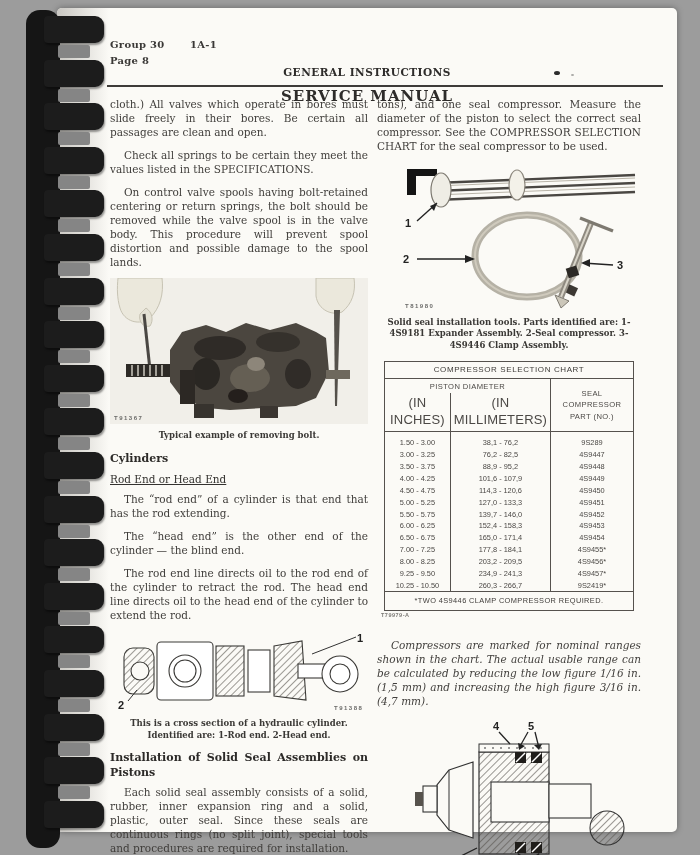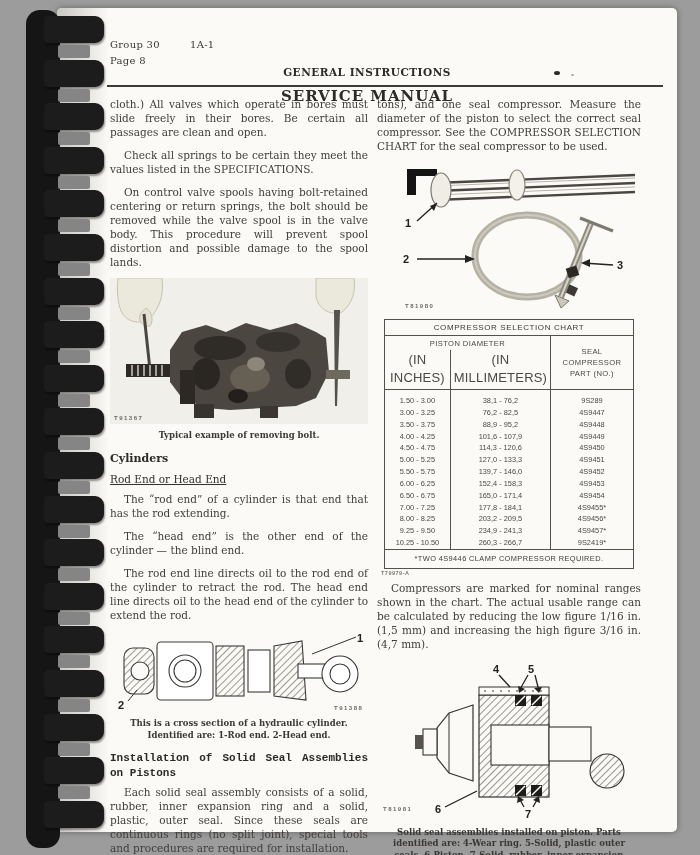--- a/index.html
+++ b/index.html
@@ -8,21 +8,21 @@
   
   .page{position:absolute;left:57px;top:8px;width:620px;height:824px;background:#fbfaf6;
         border-radius:5px;box-shadow:0 0 6px rgba(0,0,0,.35);}
   .page-left-shade{position:absolute;left:0;top:0;width:52px;height:100%;
         background:linear-gradient(90deg,#c9c7c2,rgba(251,250,246,0));border-radius:5px 0 0 5px;}
   
   .spine{position:absolute;left:26px;top:10px;width:34px;height:838px;background:#151515;border-radius:14px;}
   .tooth{position:absolute;left:44px;width:60px;height:27px;background:#1c1c1c;border-radius:4px 9px 9px 4px;box-shadow:1px 2px 2px rgba(0,0,0,.4);}
   .gap{position:absolute;left:58px;width:32px;height:13px;background:#858585;border-radius:2px;}
   
-  .hdr-small{position:absolute;font-size:10px;font-weight:400;color:#3a3836;letter-spacing:.3px;}
+  .hdr-small{position:absolute;font-size:10px;font-weight:700;color:#3a3836;letter-spacing:.3px;}
   .hdr-title{position:absolute;left:0;width:100%;text-align:center;font-weight:bold;color:#2e2c2a;}
   .rule{position:absolute;left:50px;top:77px;width:556px;height:2px;background:#3e3c39;}
   .speck{position:absolute;background:#2c2c2c;border-radius:50%;}
   
   .col{position:absolute;top:90px;color:#403e3b;font-size:10.5px;line-height:1.33;text-align:justify;}
   .col-left{left:53px;width:258px;}
   .col-right{left:320px;width:264px;}
   p.body{margin:0 0 9px 0;}
   p.ind{text-indent:14px;}
   h3.sect{font-size:11px;margin:10px 0 6px 0;color:#2c2a28;}
@@ -137,21 +137,21 @@
           </g>
           <line x1="246" y1="5" x2="202" y2="22" stroke="#333" stroke-width="1"></line>
           <text class="co" x="247" y="10">1</text>
           <line x1="18" y1="69" x2="27" y2="58" stroke="#333" stroke-width="1"></line>
           <text class="co" x="8" y="77">2</text>
           <text class="lbl" x="224" y="78">T91388</text>
         </svg>
       </figure>
       <div class="caption">This is a cross section of a hydraulic cylinder. Identified are: 1-Rod end. 2-Head end.</div>
 
-      <h3 class="sect" style="margin-top:4px;font-family:Liberation Mono, monospace;">Installation of Solid Seal Assemblies on Pistons</h3>
+      <h3 class="sect" style="margin-top:4px;">Installation of Solid Seal Assemblies on Pistons</h3>
       <p class="body ind">Each solid seal assembly consists of a solid, rubber, inner expansion ring and a solid, plastic, outer seal. Since these seals are continuous rings (no split joint), special tools and procedures are required for installation.</p>
 
     </div>
 
     <div class="col col-right">
       <p class="body">tons), and one seal compressor. Measure the diameter of the piston to select the correct seal compressor. See the COMPRESSOR SELECTION CHART for the seal compressor to be used.</p>
 
       <figure>
         <svg width="264" height="148" viewBox="0 0 264 148">
 
@@ -187,20 +187,21 @@
           <line x1="203" y1="55" x2="236" y2="68" stroke="#7d7970" stroke-width="3.4"></line>
           <rect x="190" y="104" width="11" height="10" fill="#2c2925" transform="rotate(-18 195 109)"></rect>
           <polygon points="178,132 192,138 184,145" fill="#ccc7ba" stroke="#7d7970" stroke-width="1"></polygon>
 
           <line x1="236" y1="102" x2="206" y2="100" stroke="#222" stroke-width="1.4"></line>
           <polygon points="204,100 213,96 213,104" fill="#222"></polygon>
           <text class="co" x="240" y="106">3</text>
           <text class="lbl" x="28" y="145">T81980</text>
         </svg>
       </figure>
+      <div class="caption">Solid seal installation tools. Parts identified are: 1-4S9181 Expander Assembly. 2-Seal compressor. 3-4S9446 Clamp Assembly.</div>
 
       <table class="chart">
         <tbody>
           <tr>
               <th class="tt" colspan="3">COMPRESSOR SELECTION CHART</th>
             </tr>
           <tr>
             <th class="th1" colspan="2">PISTON DIAMETER</th>
             <th class="thp" rowspan="2">
               <span>SEAL COMPRESSOR</span><br>
@@ -280,21 +281,21 @@
             </tr>
           </tbody>
         <tbody>
           <tr>
               <td class="foot" colspan="3">*TWO 4S9446 CLAMP COMPRESSOR REQUIRED.</td>
             </tr>
         </tbody>
       </table>
       <div class="tbl-label">T79979-A</div>
 
-      <p class="body ind" style="margin-top:6px;">Compressors are marked for nominal ranges shown in the chart. The actual usable range can be calculated by reducing the low figure 1/16 in. (1,5 mm) and increasing the high figure 3/16 in. (4,7 mm).</p>
+      <p class="body ind" style="margin-top:21px;font-style:italic;">Compressors are marked for nominal ranges shown in the chart. The actual usable range can be calculated by reducing the low figure 1/16 in. (1,5 mm) and increasing the high figure 3/16 in. (4,7 mm).</p>
 
       <figure>
         <svg width="264" height="160" viewBox="0 0 264 160">
           <defs>
             <pattern id="hatchR" width="5" height="5" patternTransform="rotate(45)" patternUnits="userSpaceOnUse">
               <line x1="0" y1="0" x2="0" y2="5" stroke="#55524c" stroke-width="1.2"></line>
             </pattern>
           </defs>
 
           <rect x="102" y="34" width="70" height="102" fill="url(#hatchR)" stroke="#333" stroke-width="1.2"></rect>

